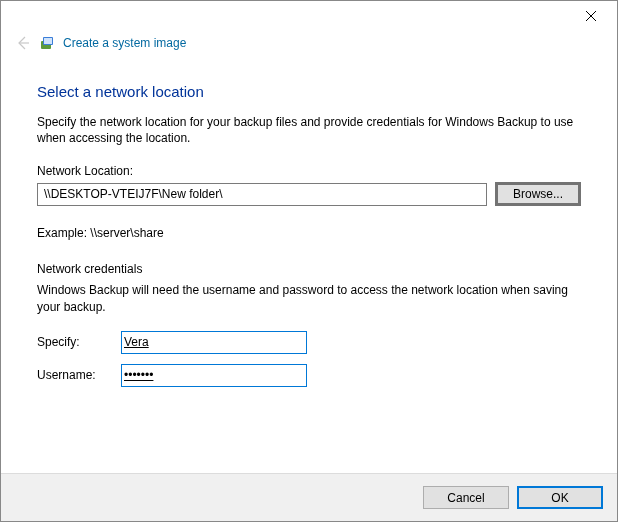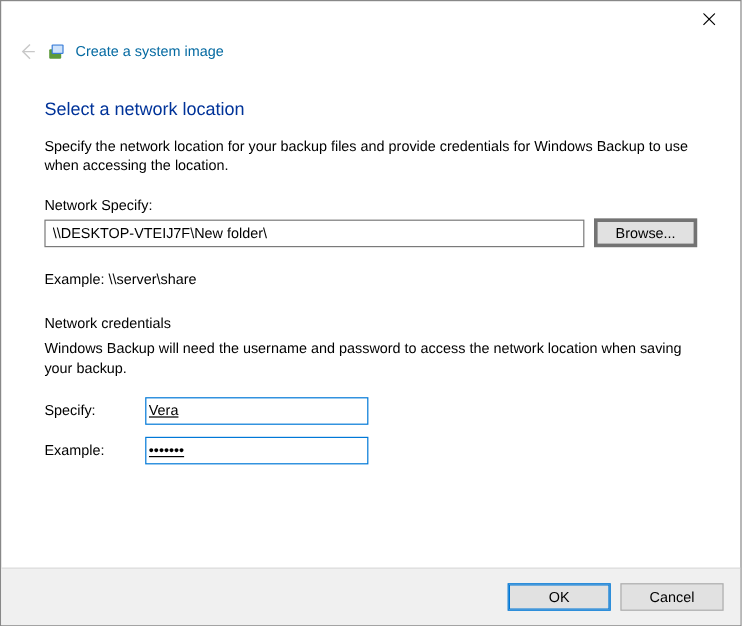--- a/index.html
+++ b/index.html
@@ -175,36 +175,36 @@
       <rect x="5" y="3" width="8" height="6" fill="#cfe3fb"></rect>
     </svg>
   </div>
   <span class="wizard-title">Create a system image</span>
 </div>
 
 <div class="content">
   <div class="heading">Select a network location</div>
   <div class="desc">Specify the network location for your backup files and provide credentials for Windows Backup to use when accessing the location.</div>
 
-  <div class="label">Network Specify:</div>
+  <div class="label">Network Location:</div>
   <div class="row">
     <input type="text" class="net-input" value="\\DESKTOP-VTEIJ7F\New folder\" style="">
     <button class="browse-btn">Browse...</button>
   </div>
   <div class="example">Example: \\server\share</div>
 
   <div class="subheading">Network credentials</div>
   <div class="creds-desc">Windows Backup will need the username and password to access the network location when saving your backup.</div>
 
   <div class="cred-row">
     <div class="cred-label">Specify:</div>
     <input type="text" class="cred-input" value="Vera" style="">
   </div>
   <div class="cred-row">
-    <div class="cred-label">Example:</div>
+    <div class="cred-label">Username:</div>
     <input type="text" class="cred-input" value="•••••••" style="">
   </div>
 </div>
 
 <div class="footer">
+  <button class="btn">Cancel</button>
   <button class="btn primary">OK</button>
-  <button class="btn">Cancel</button>
 </div>
 
 </body></html>

